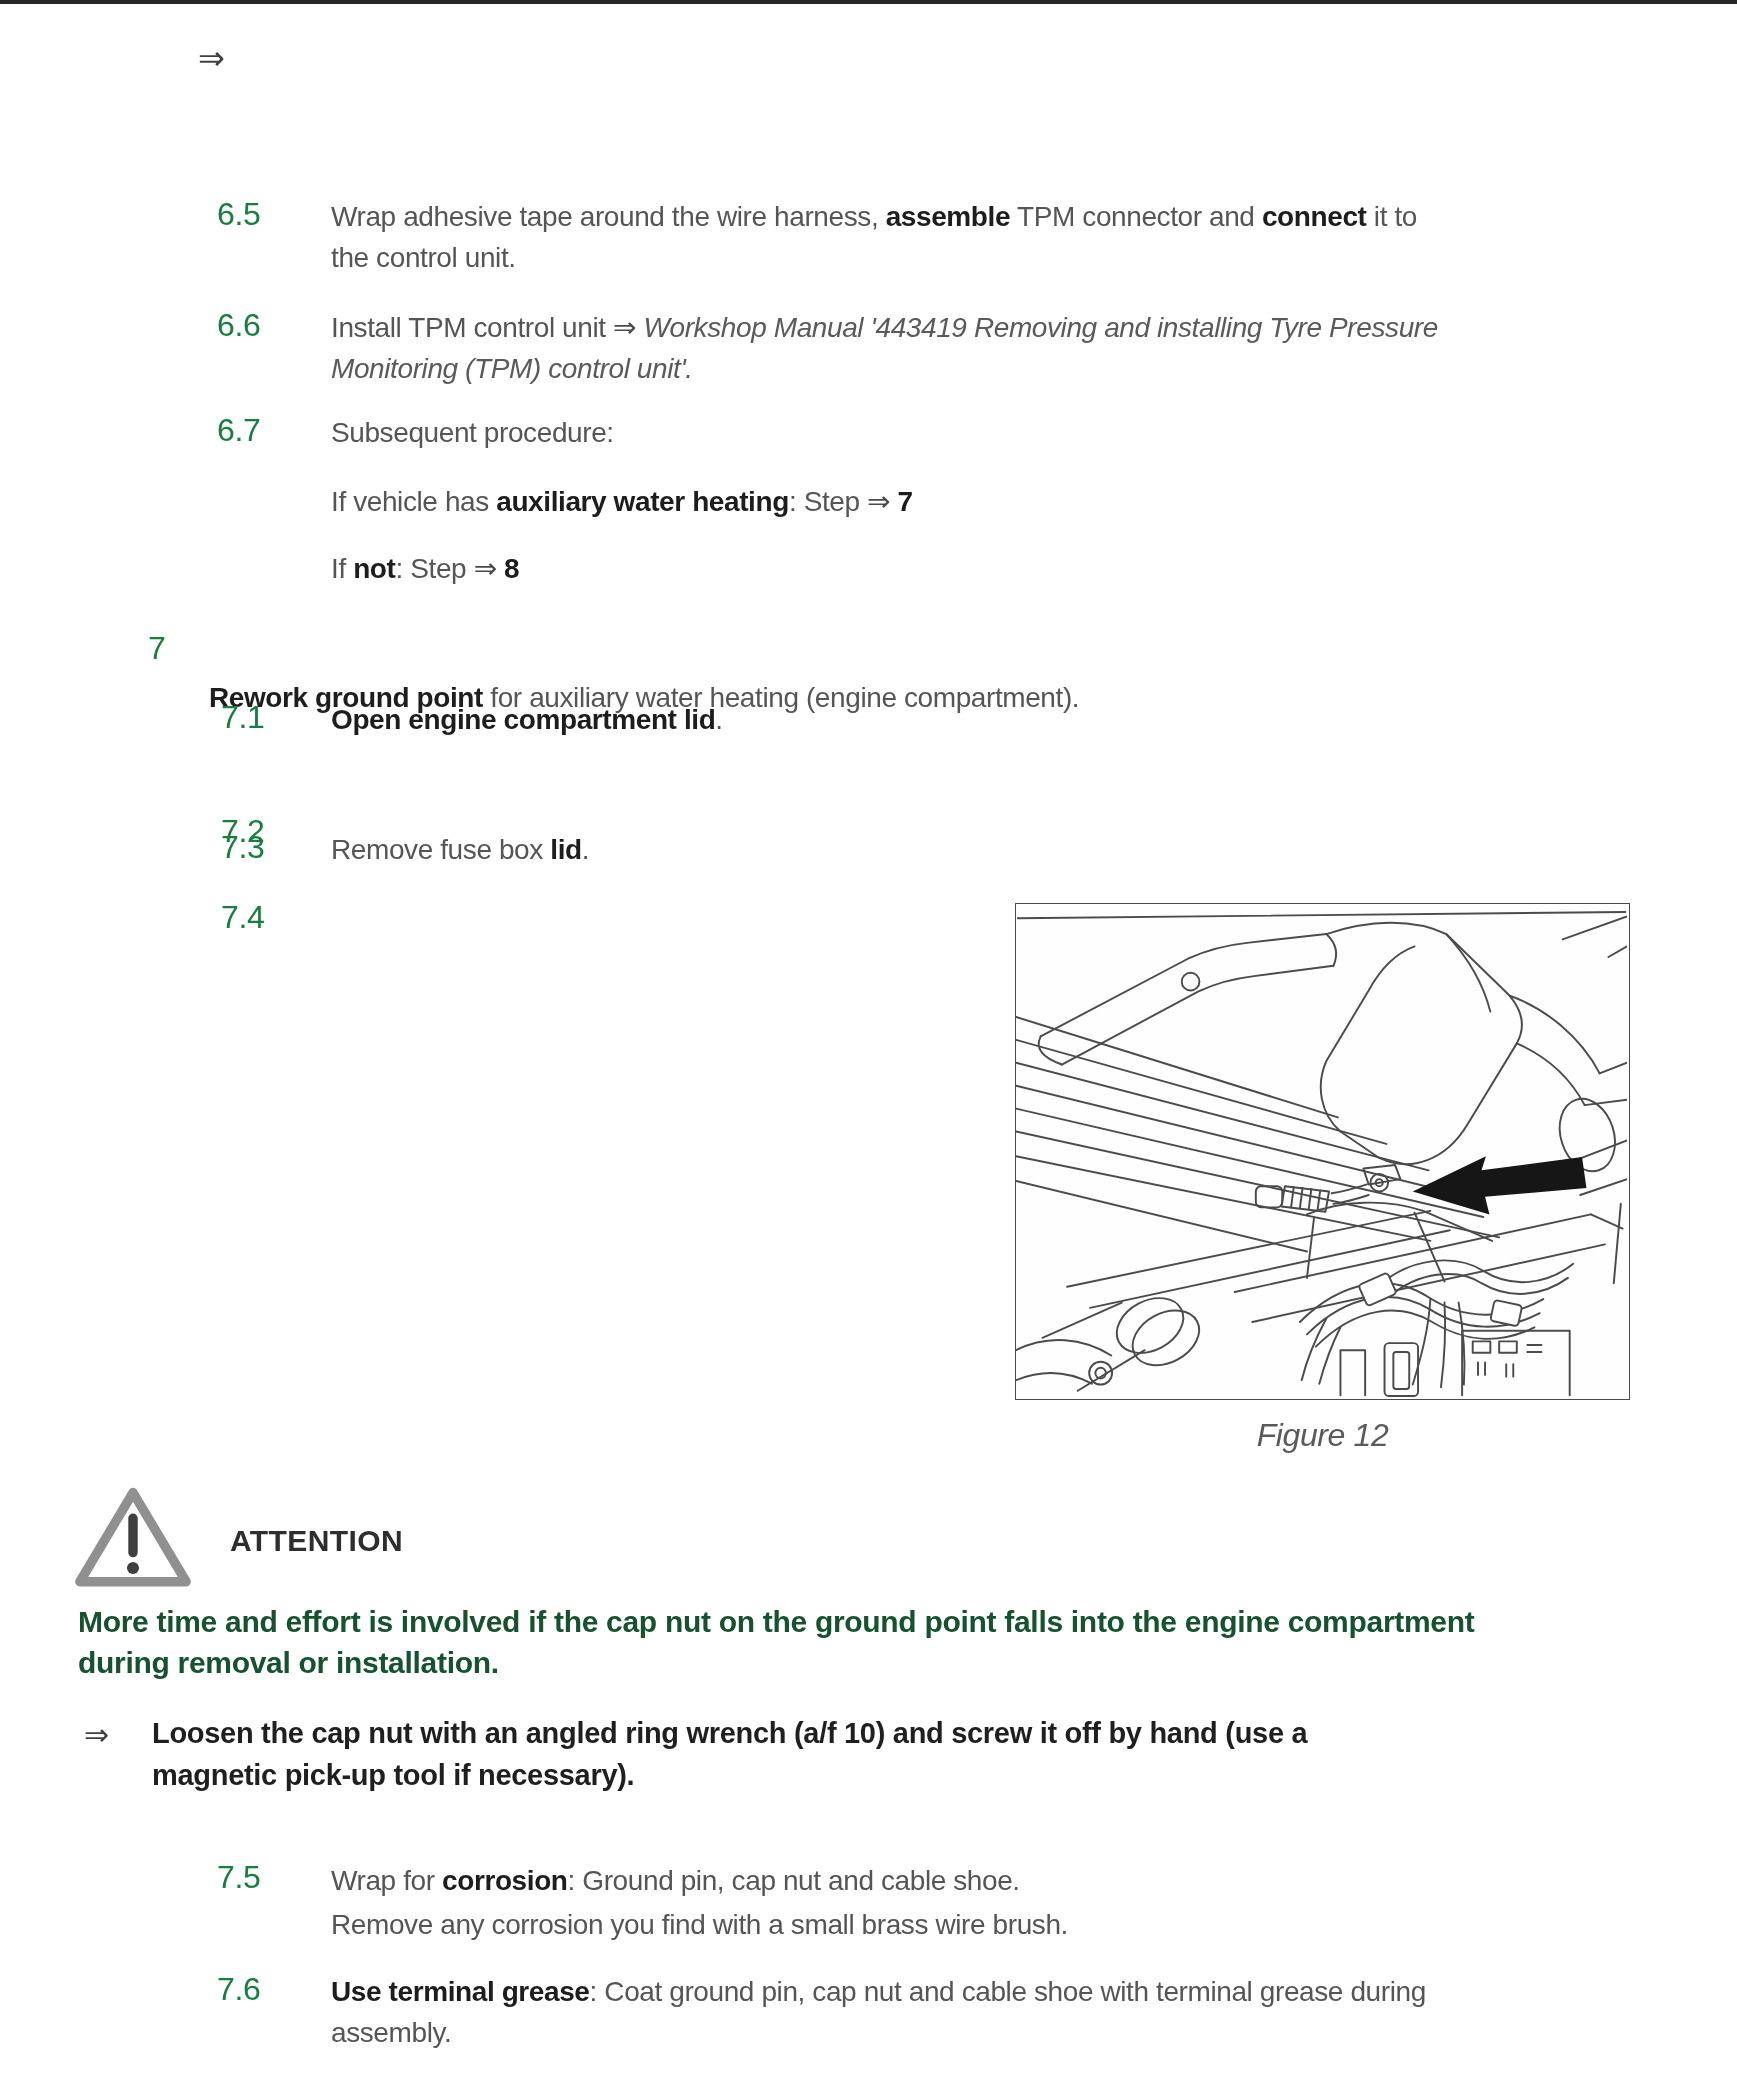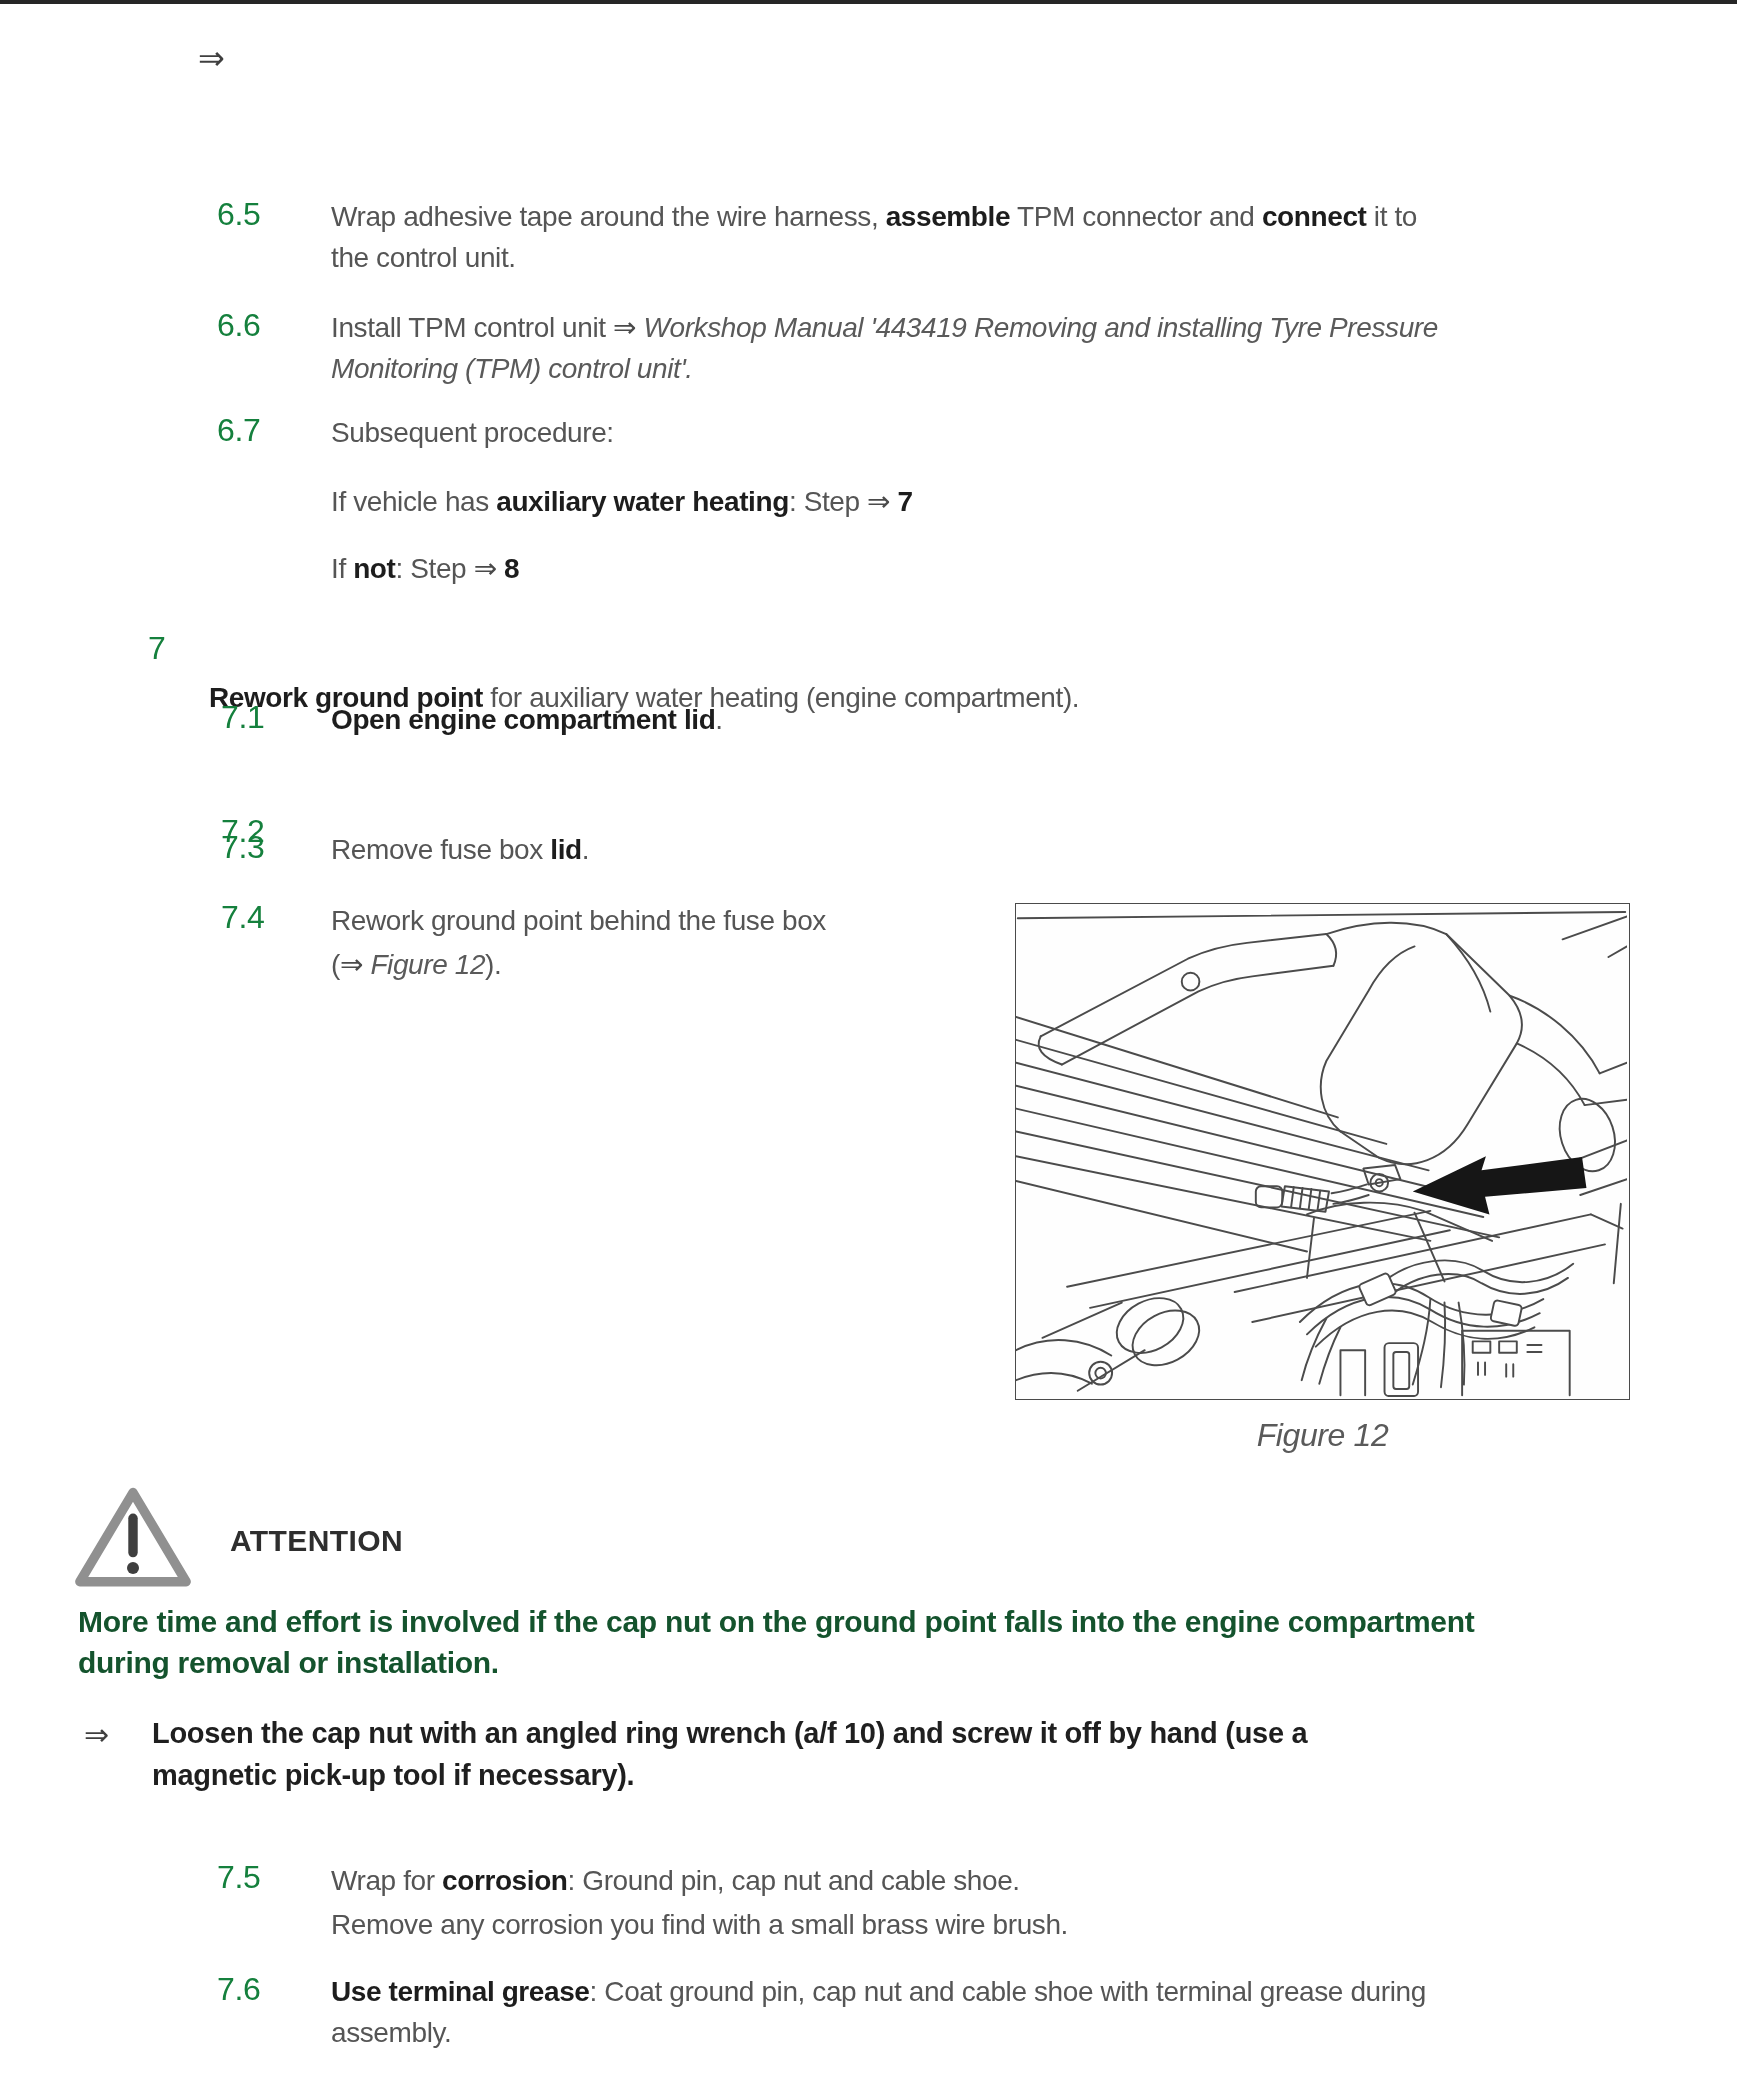--- a/index.html
+++ b/index.html
@@ -84,24 +84,20 @@
   </div>
 
   <div class="num" style="left:221px;top:765px;margin-top:48px;">7.2</div>
 
   <div class="num" style="left:221px;top:829px;">7.3</div>
   <div class="para" style="left:331px;top:829px;">
     <div class="ln"><span>Remove fuse box </span><span class="b">lid</span><span>.</span></div>
   </div>
 
   <div class="num" style="left:221px;top:899px;">7.4</div>
-  <div class="para lh50" style="left:331px;top:899px;">
-    <div class="ln"><span>Rework ground point behind the fuse box</span></div>
-    <div class="ln"><span>(</span><span class="arrow">⇒ </span><span class="it">Figure 12</span><span>).</span></div>
-  </div>
 
   <div class="figure-box">
     <svg width="611" height="493" viewBox="0 0 693 559">
       <g stroke="#4b4b4b" stroke-width="2.2" fill="none" stroke-linejoin="round" stroke-linecap="round">
         <path d="M2 16 L691 9"></path>
 
         <path d="M0 128 L365 242"></path>
         <path d="M0 154 L420 272"></path>
         <path d="M0 180 L468 302"></path>
         <path d="M0 206 L505 330"></path>

